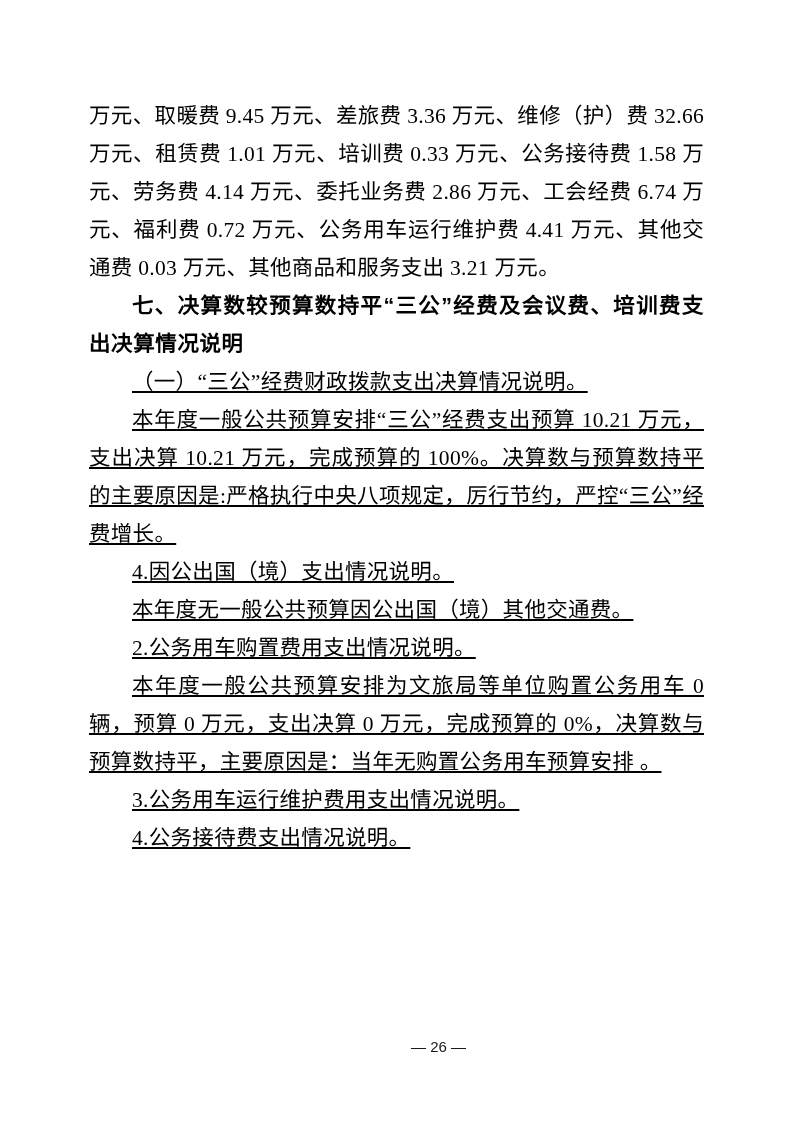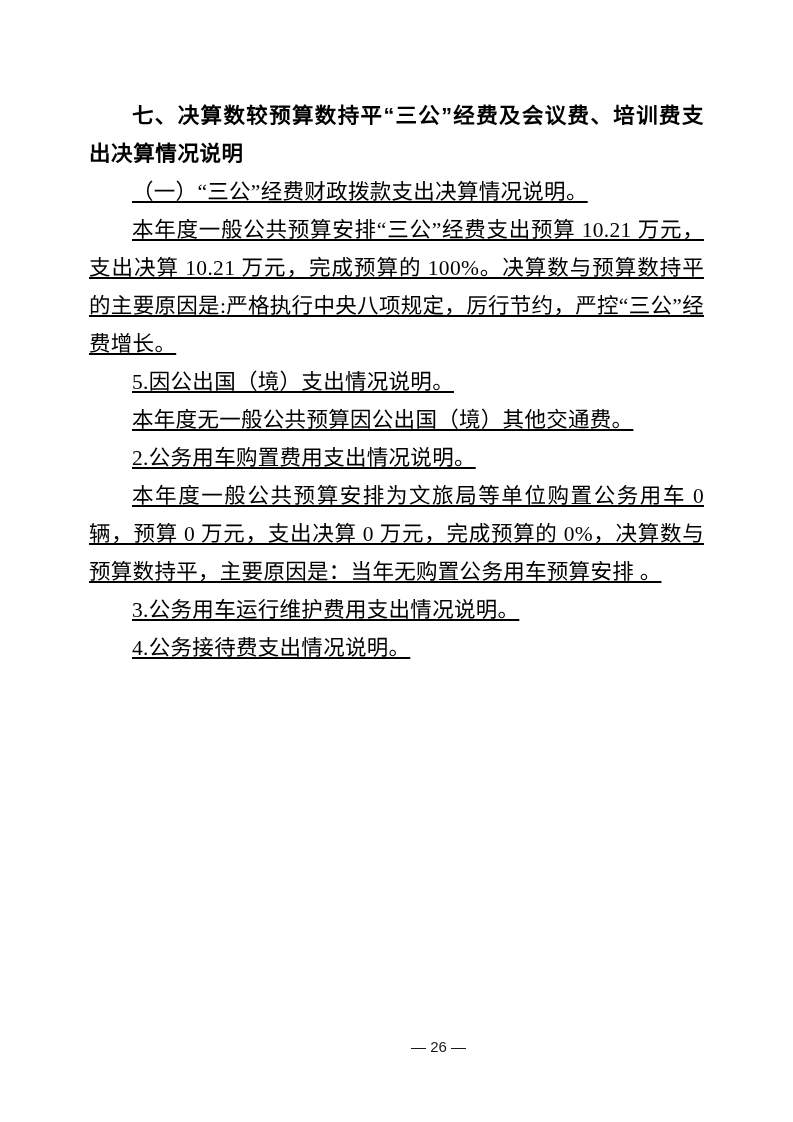--- a/index.html
+++ b/index.html
@@ -52,28 +52,29 @@
     color: #1a1a1a;
     padding-left: 42px;
   }
 </style>
 </head>
 <body>
 
 <div class="page">
 
   <div class="content">
+    <p class="body">万元、取暖费 9.45 万元、差旅费 3.36 万元、维修（护）费 32.66 万元、租赁费 1.01 万元、培训费 0.33 万元、公务接待费 1.58 万元、劳务费 4.14 万元、委托业务费 2.86 万元、工会经费 6.74 万元、福利费 0.72 万元、公务用车运行维护费 4.41 万元、其他交通费 0.03 万元、其他商品和服务支出 3.21 万元。</p>
 
     <p class="heading">七、决算数较预算数持平“三公”经费及会议费、培训费支出决算情况说明</p>
 
     <p class="indent">（一）“三公”经费财政拨款支出决算情况说明。</p>
 
     <p class="indent">本年度一般公共预算安排“三公”经费支出预算 10.21 万元，支出决算 10.21 万元，完成预算的 100%。决算数与预算数持平的主要原因是:严格执行中央八项规定，厉行节约，严控“三公”经费增长。</p>
 
-    <p class="indent">5.因公出国（境）支出情况说明。</p>
+    <p class="indent">4.因公出国（境）支出情况说明。</p>
 
     <p class="indent">本年度无一般公共预算因公出国（境）其他交通费。</p>
 
     <p class="indent">2.公务用车购置费用支出情况说明。</p>
 
     <p class="indent">本年度一般公共预算安排为文旅局等单位购置公务用车 0 辆，预算 0 万元，支出决算 0 万元，完成预算的 0%，决算数与预算数持平，主要原因是：当年无购置公务用车预算安排 。</p>
 
     <p class="indent">3.公务用车运行维护费用支出情况说明。</p>
 
 

